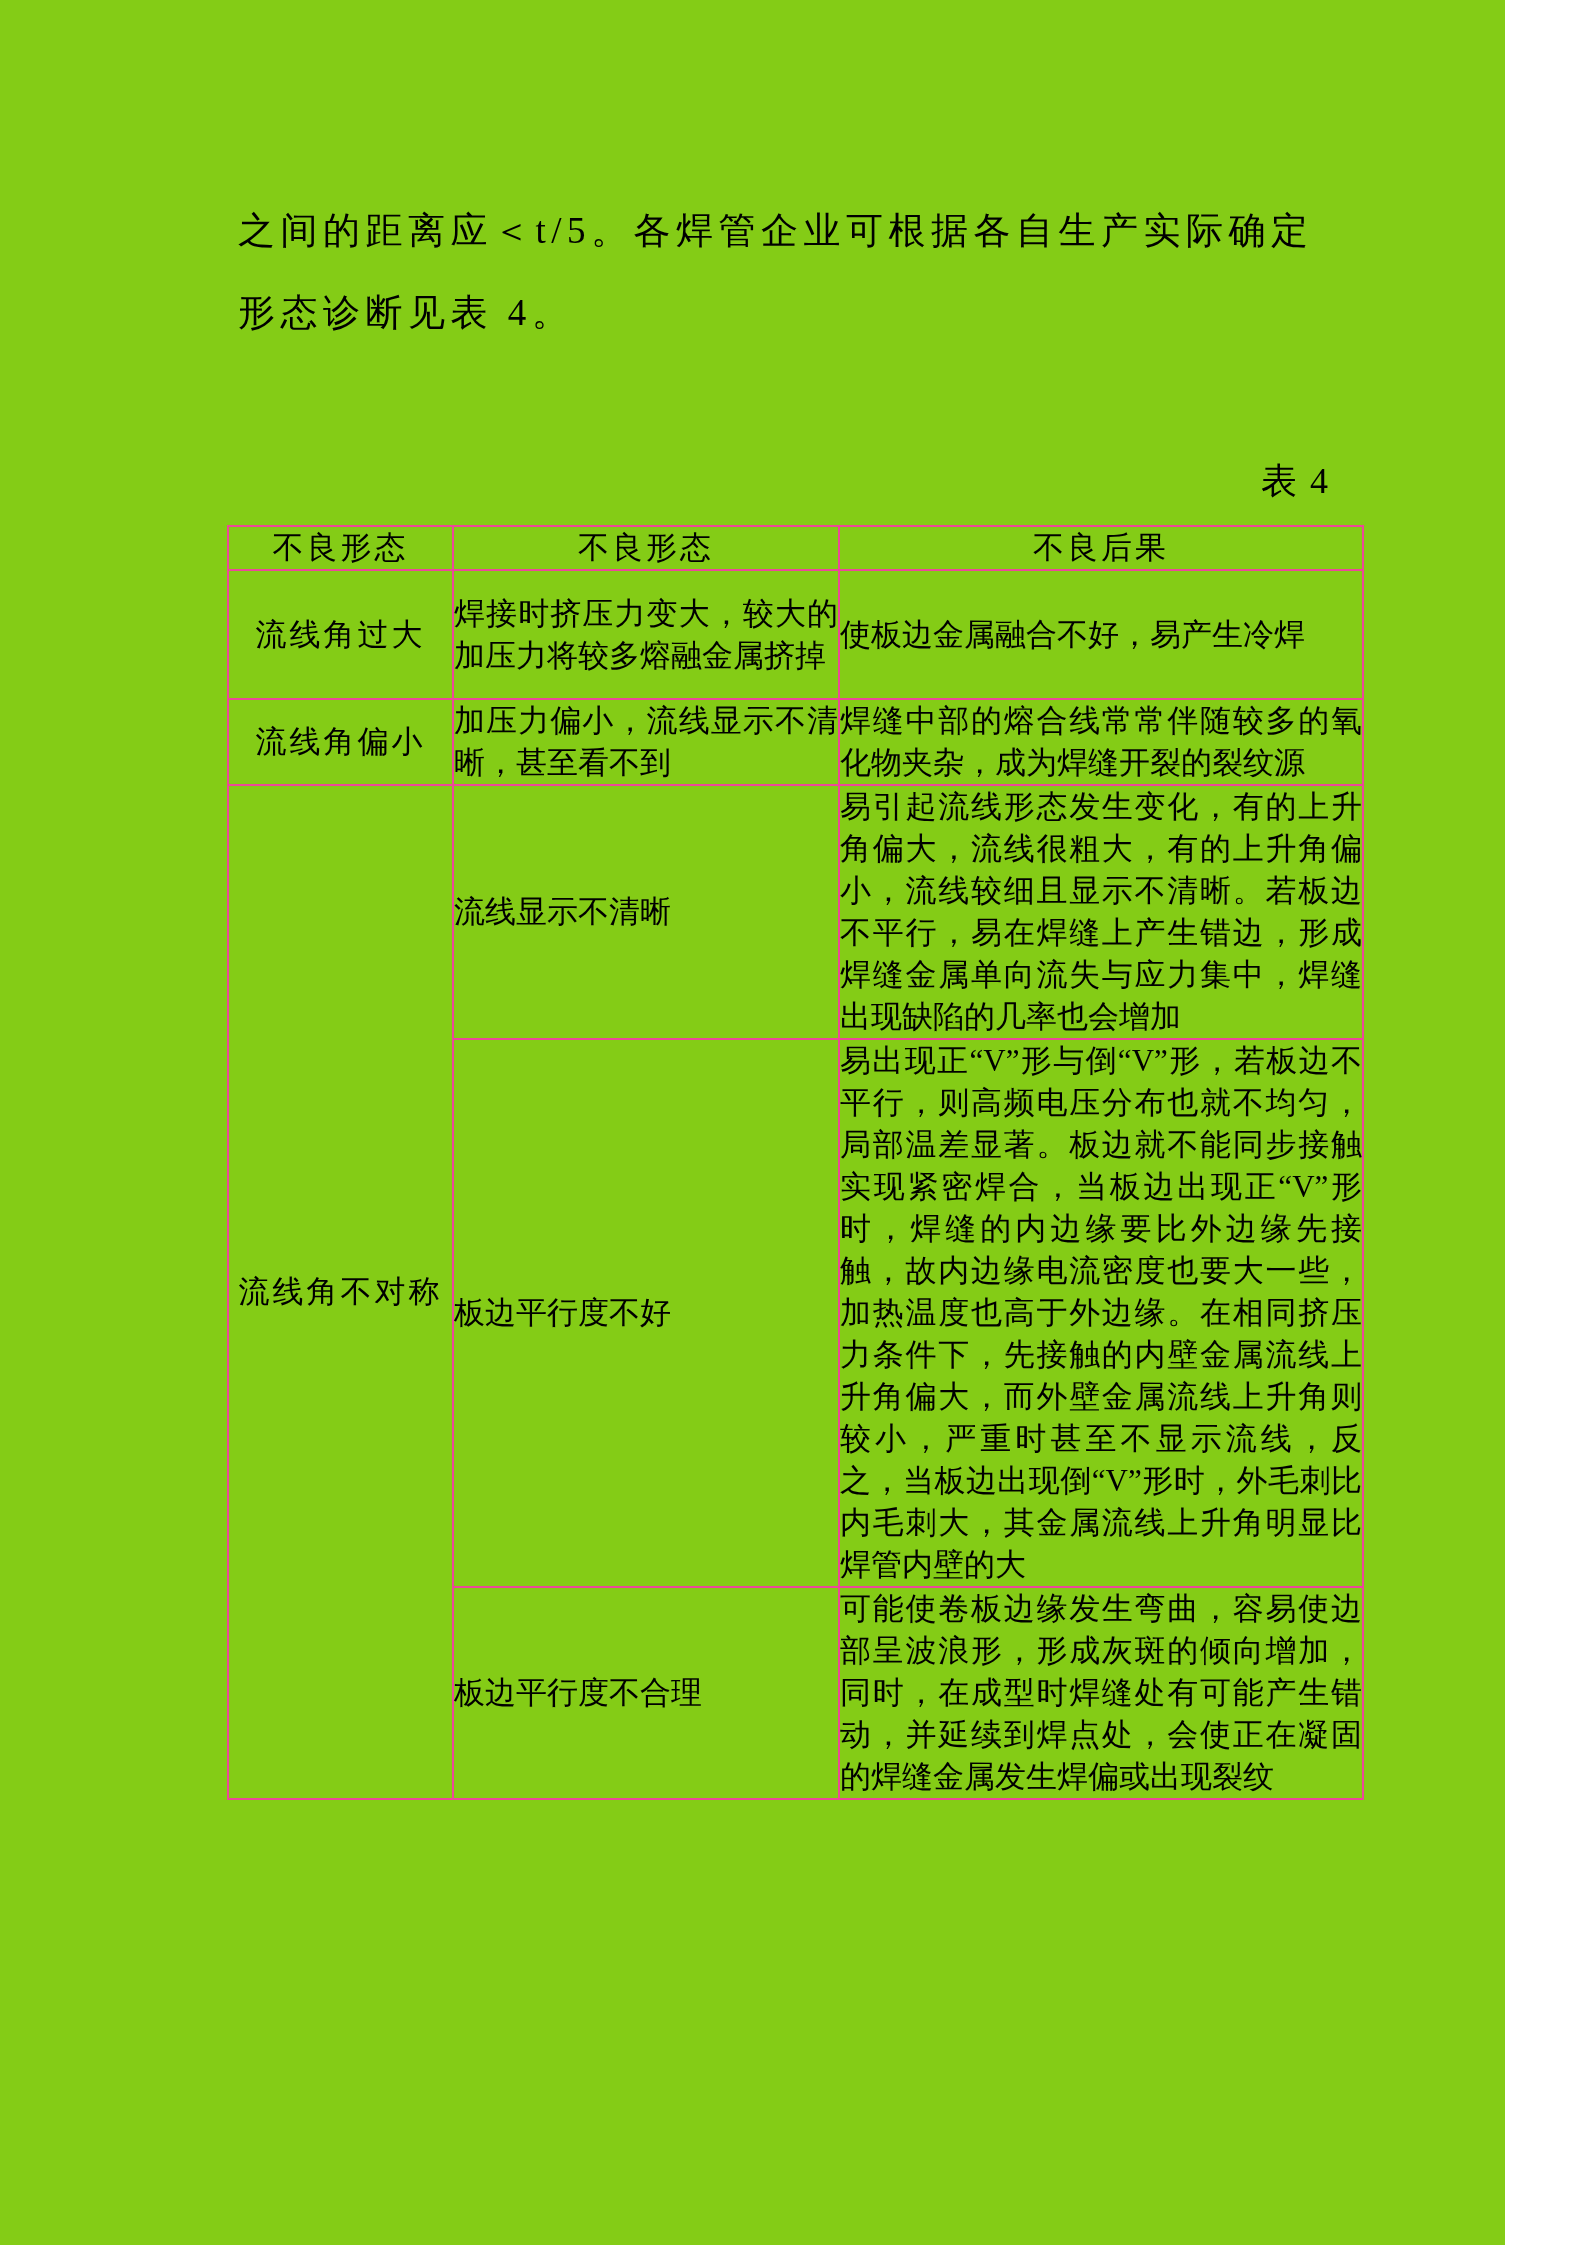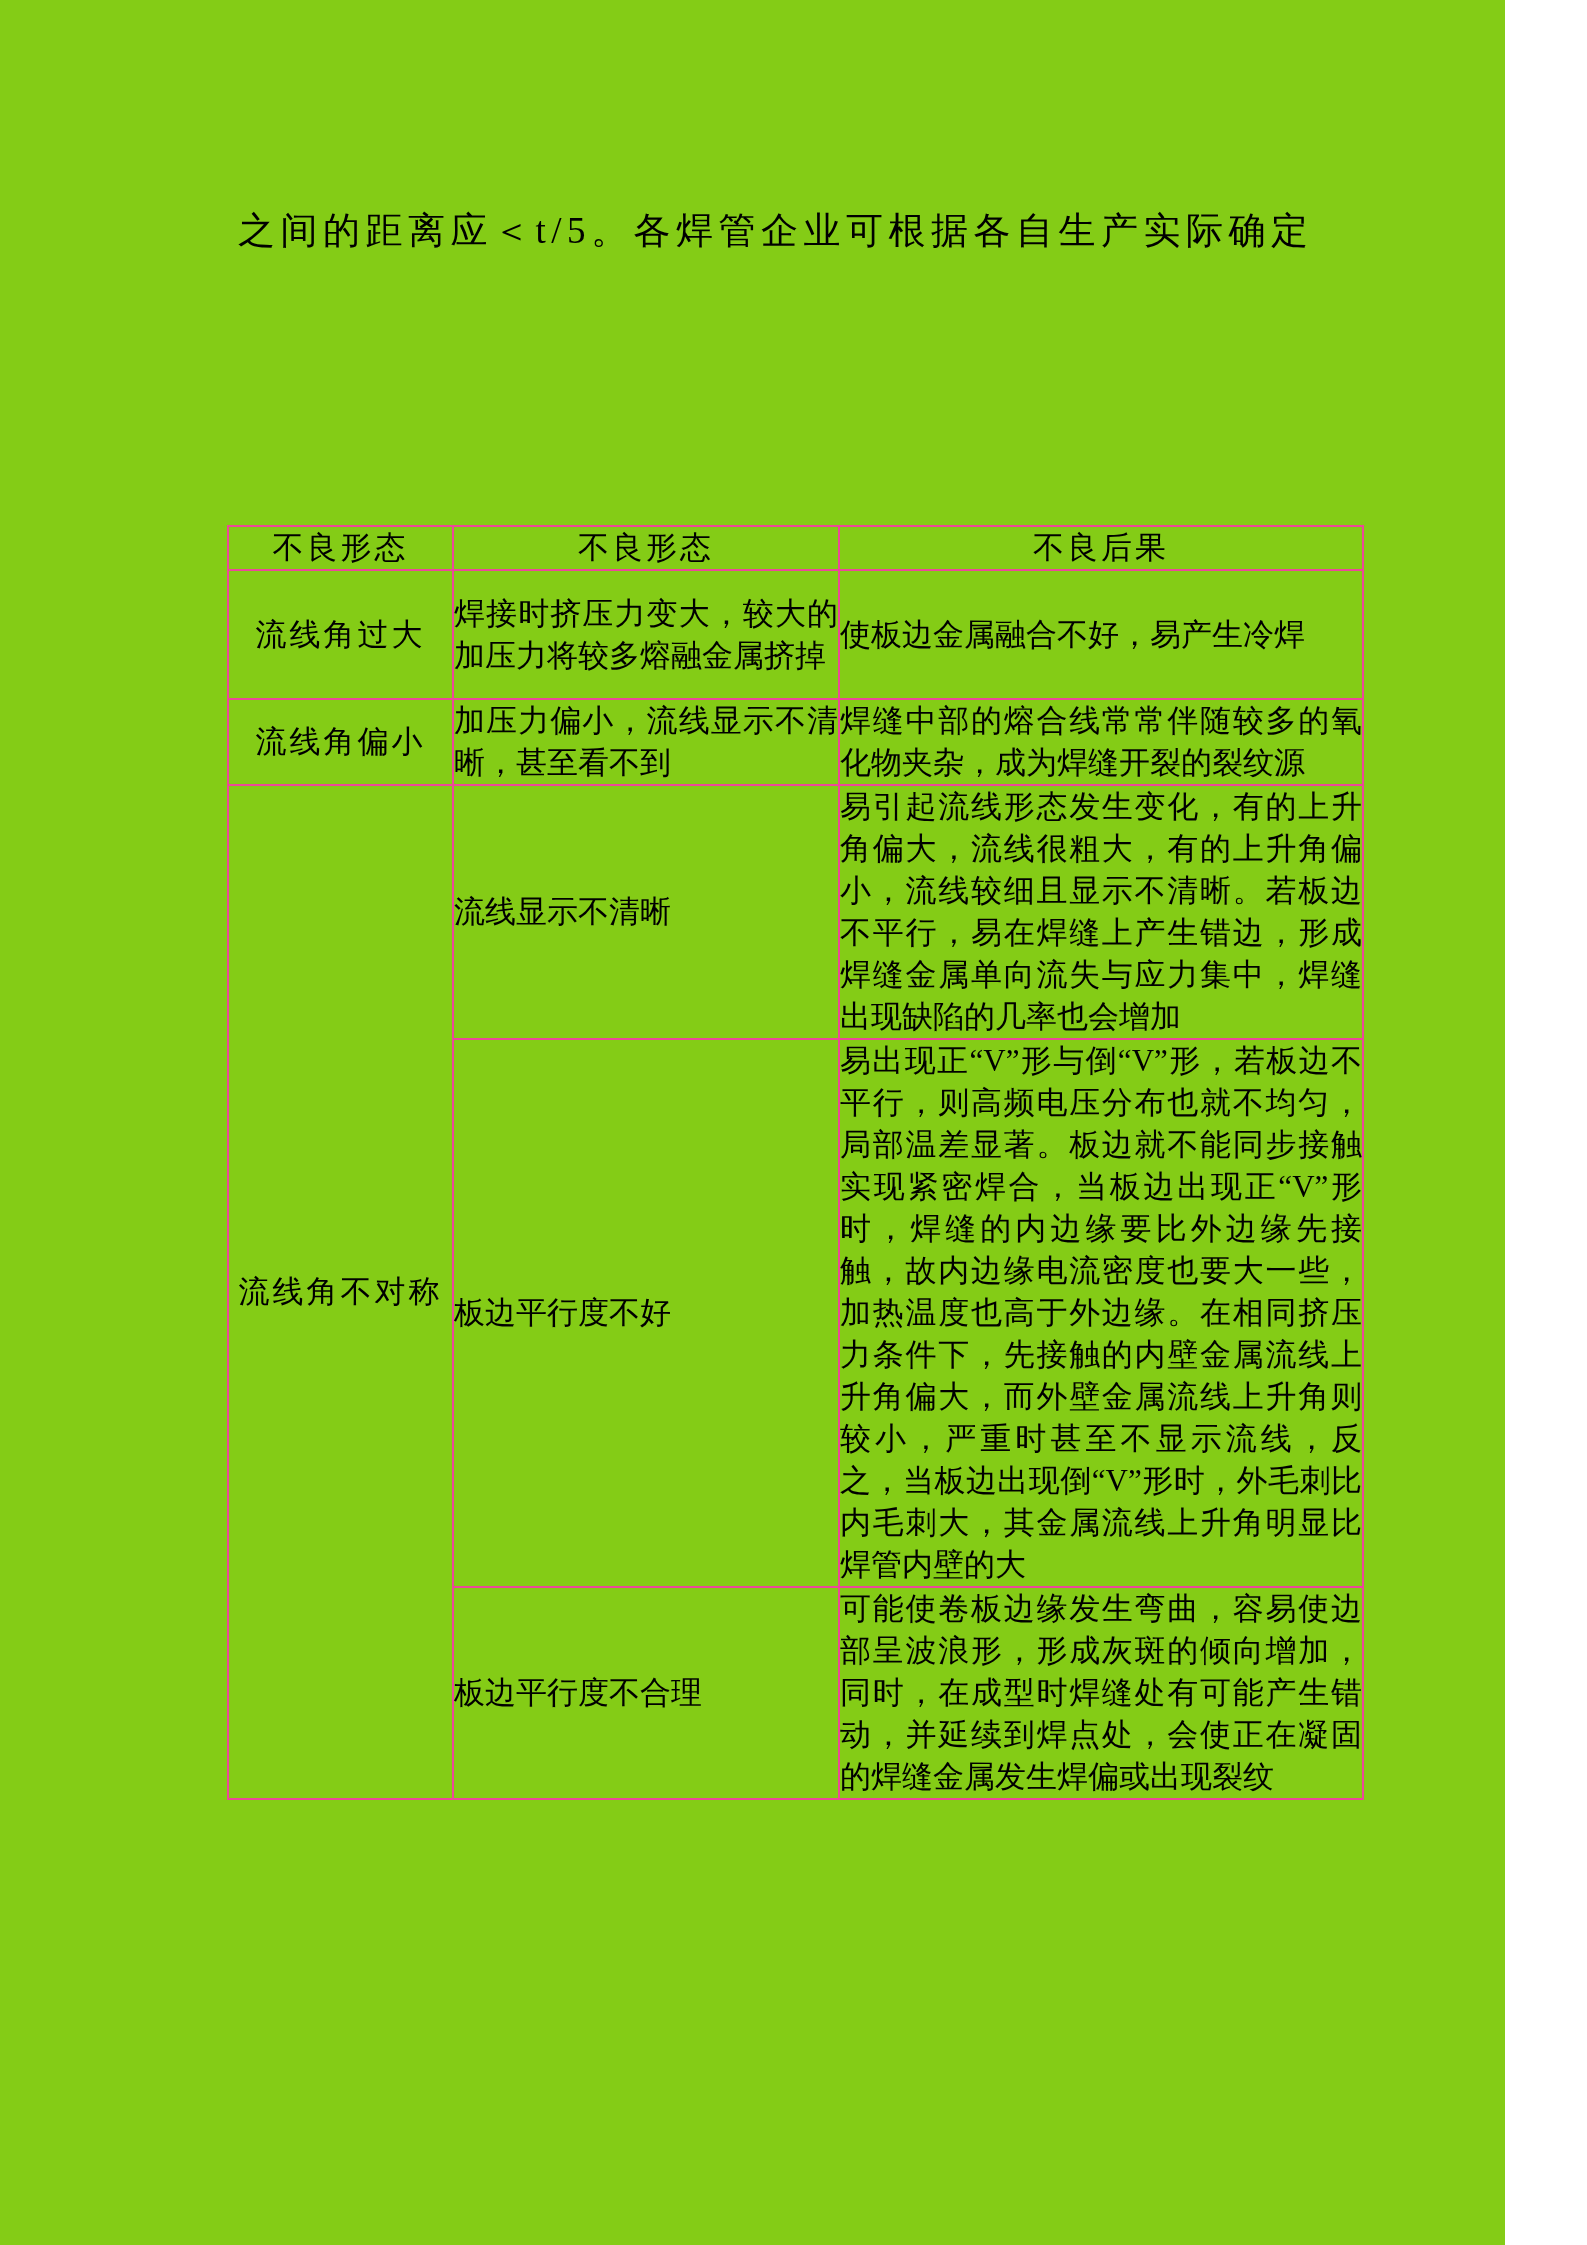--- a/index.html
+++ b/index.html
@@ -73,22 +73,24 @@
   tr.h-r3b { height: 543px; }
   tr.h-r3c { height: 205px; }
 </style>
 </head>
 <body>
 
 <div class="page">
 
   <div class="paragraph">
     <div class="para-line">之间的距离应＜t/5。各焊管企业可根据各自生产实际确定</div>
+    <div class="para-line">形态诊断见表 4。</div>
   </div>
 
+  <div class="table-caption">表 4</div>
 
   <table class="defect-table">
     <colgroup>
       <col style="width:225px">
       <col style="width:386px">
       <col style="width:524px">
     </colgroup>
     <tbody>
       <tr class="h-header">
         <th class="cell-center">不良形态</th>

